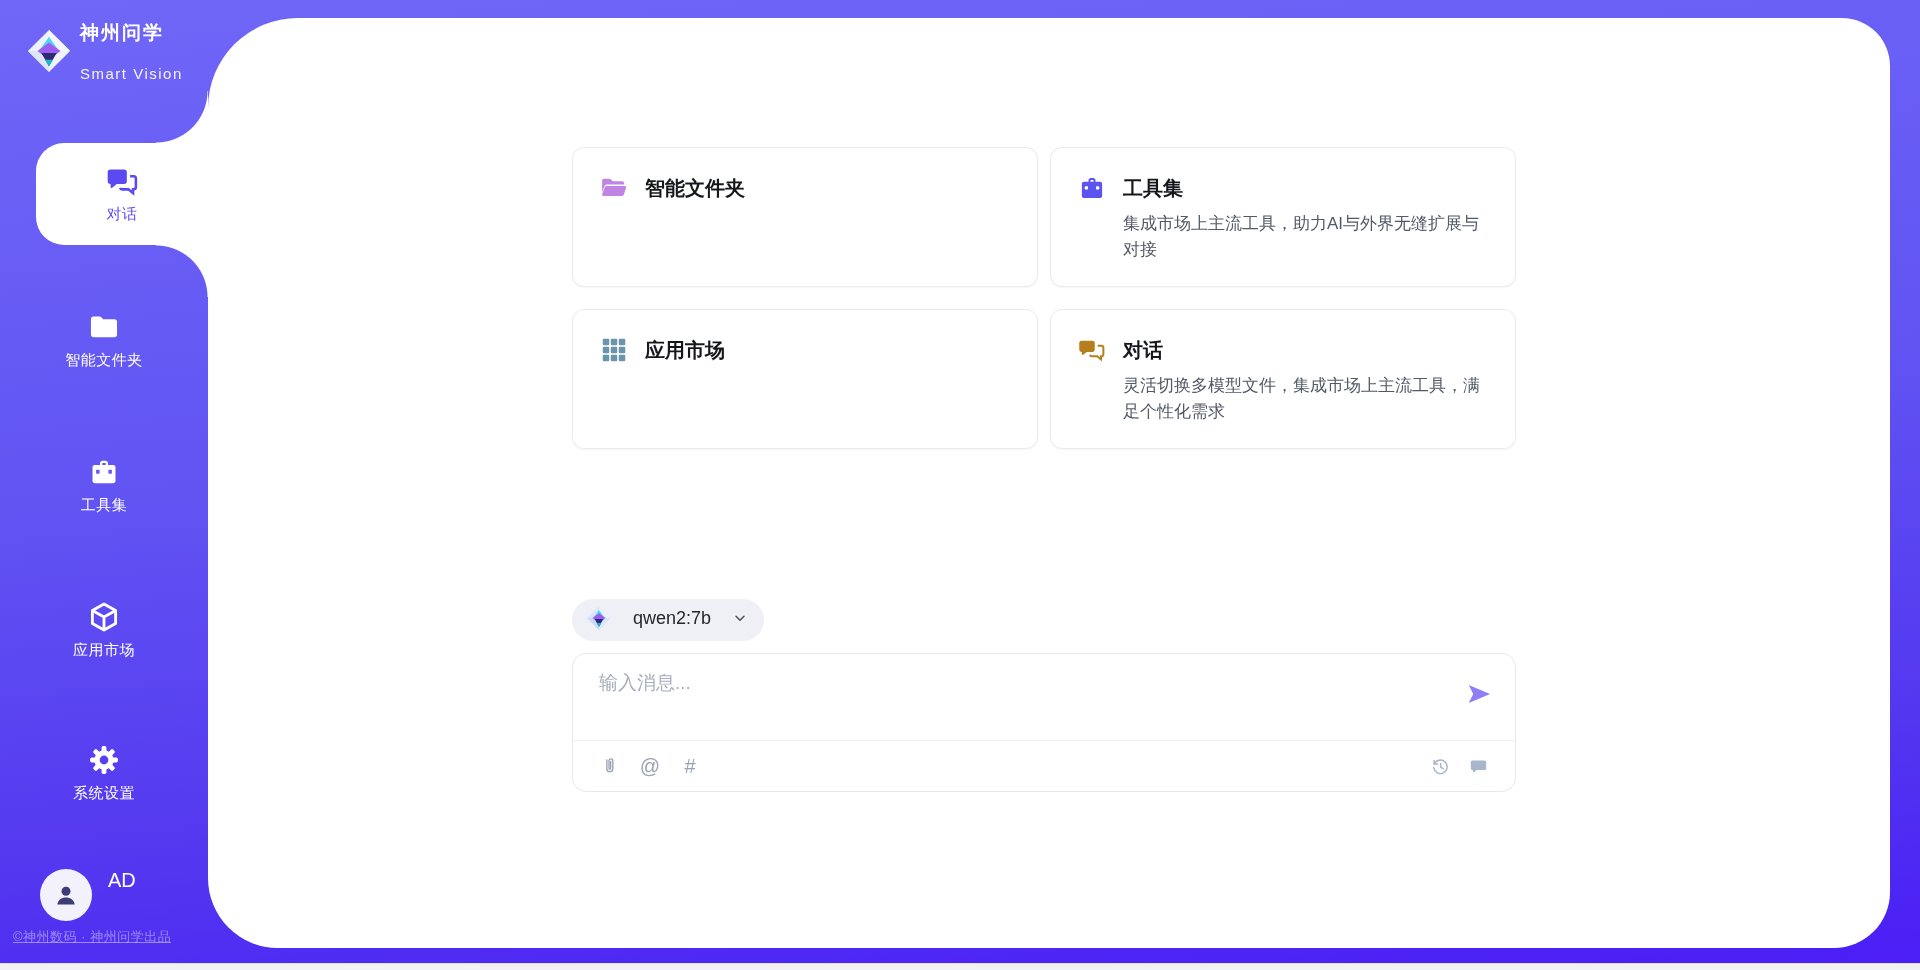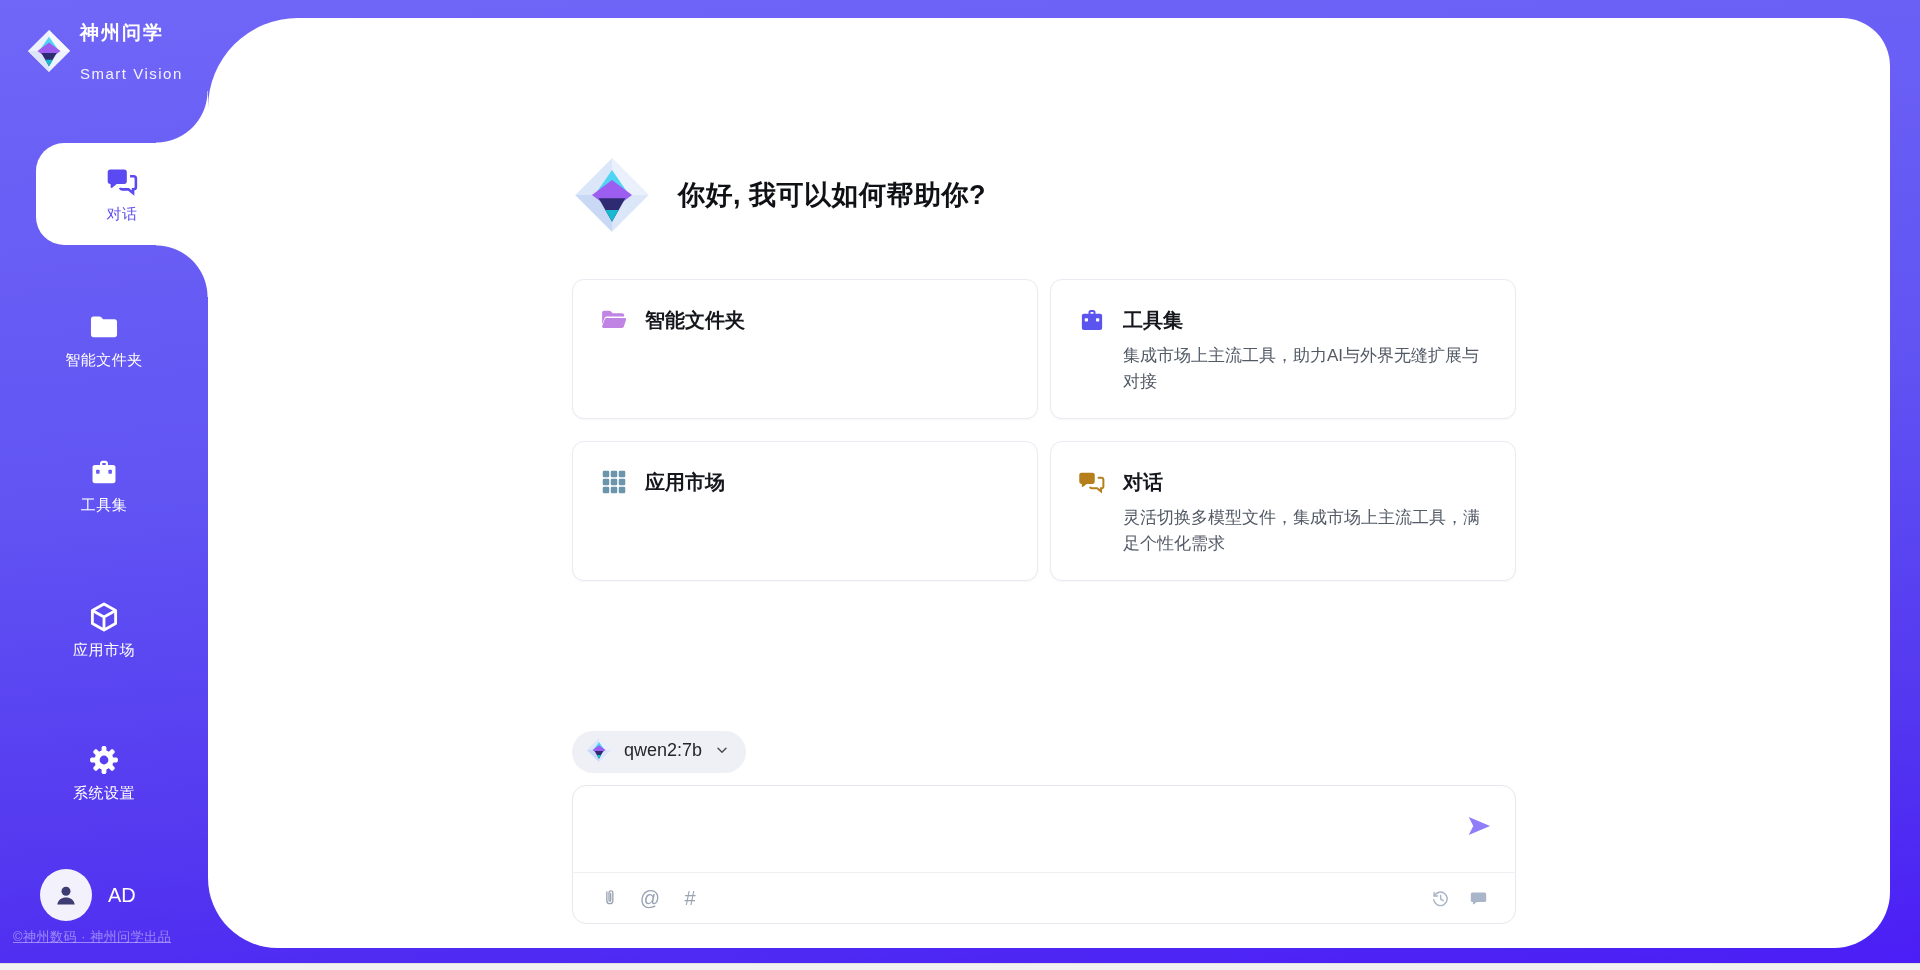--- a/index.html
+++ b/index.html
@@ -30,21 +30,21 @@
     padding:25px 26px 23px 26px; cursor:pointer;
     box-shadow:0 1px 2px rgba(16,24,40,.04);
   }
   .card-head { display:flex; align-items:center; gap:16px; }
   .card-icon { width:30px; height:30px; flex:0 0 auto; }
   .card-title { font-size:20px; font-weight:700; color:#15171c; }
   .card-desc { margin:8px 0 0 46px; font-size:17px; line-height:26px; color:#525a66; padding-right:6px; }
 
   
   .model-pill {
-    margin-top:150px; display:inline-flex; align-items:center; gap:12px;
+    margin-top:150px; display:inline-flex; align-items:center; gap:21px;
     height:42px; padding:0 16px 4px 14px; border-radius:21px;
     background:#eef0f5; cursor:pointer;
   }
   .model-pill .gem-small { width:26px; height:26px; }
   .model-name { font-size:18px; color:#24262b; }
   .chevron-down { width:16px; height:16px; color:#4a4d55; }
 
   
   .input-box {
     margin-top:12px; position:relative; height:139px;
@@ -83,47 +83,35 @@
   .nav-item.active {
     left:36px; width:172px; height:102px; top:143px;
     background:#fff; border-radius:28px 0 0 28px; color:#5b49f1;
   }
   .nav-item.active::before, .nav-item.active::after {
     content:""; position:absolute; right:0; width:52px; height:52px;
   }
   .nav-item.active::before { top:-52px; background:radial-gradient(circle 52px at 0 0, rgba(0,0,0,0) 51px, #fff 52px); }
   .nav-item.active::after  { bottom:-52px; background:radial-gradient(circle 52px at 0 100%, rgba(0,0,0,0) 51px, #fff 52px); }
 
-  .user-row { position:absolute; left:40px; top:869px; display:flex; align-items:center; gap:16px; cursor:pointer; }
+  .user-row { position:absolute; left:40px; top:869px; display:flex; gap:16px; cursor:pointer; }
   .avatar { width:52px; height:52px; border-radius:50%; background:#f3f1fb; display:flex; align-items:center; justify-content:center; }
   .avatar svg { width:30px; height:30px; }
   .user-name { font-size:20px; color:#fff; }
   .copyright { position:absolute; left:13px; top:928px; font-size:13px; color:rgba(255,255,255,.42); letter-spacing:.5px;text-decoration:underline; }
 
   
   .page-scrollbar { position:absolute; left:0; right:0; bottom:0; height:7px; background:#f2f2f2; border-top:1px solid #e0e0e0; }
 </style>
 </head>
 <body>
 
 <div class="main-panel">
   <div class="content">
 
-    <div class="greeting-row">
-      <svg class="gem" viewBox="0 0 48 48">
-        <polygon points="24,2 46,24 24,46 2,24" fill="#dbe6f9"></polygon>
-        <polygon points="24,2 46,24 24,24" fill="#eaf0fc"></polygon>
-        <polygon points="2,24 24,24 24,46" fill="#c9d9f5"></polygon>
-        <polygon points="24,9 33,22 15,22" fill="#4fd5f3"></polygon>
-        <polygon points="24,15 36,24 24,33 12,24" fill="#9c5ef0"></polygon>
-        <polygon points="16,26 32,26 24,40" fill="#2e2b72"></polygon>
-        <polygon points="20,33 28,33 24,40" fill="#19b8cf"></polygon>
-      </svg>
-      <div class="greeting-title">你好, 我可以如何帮助你?</div>
-    </div>
 
     <div class="cards-grid">
 
       <div class="feature-card">
         <div class="card-head">
           <svg class="card-icon" viewBox="0 0 24 24" fill="#c084e4">
             <path d="M2.5 6.1c0-.9.7-1.6 1.6-1.6h4.1c.4 0 .9.2 1.2.5l1.5 1.5h7.6c.9 0 1.6.7 1.6 1.6v1H6.4c-.9 0-1.7.5-2 1.4l-1.9 4.8V6.1z"></path>
             <path d="M6.6 10.3h14.1c.7 0 1.2.7 1 1.3l-1.8 5.6c-.2.7-.8 1.1-1.5 1.1H3.5c-.7 0-1.2-.7-1-1.3l2.1-5.6c.3-.7.9-1.1 2-1.1z"></path>
           </svg>
           <div class="card-title">智能文件夹</div>
@@ -182,20 +170,21 @@
         <polygon points="16,26 32,26 24,40" fill="#2e2b72"></polygon>
         <polygon points="20,33 28,33 24,40" fill="#19b8cf"></polygon>
       </svg>
       <span class="model-name">qwen2:7b</span>
       <svg class="chevron-down" viewBox="0 0 24 24">
         <path d="M6 9.5l6 6 6-6" fill="none" stroke="currentColor" stroke-width="2.2" stroke-linecap="round" stroke-linejoin="round"></path>
       </svg>
     </div>
 
     <div class="input-box">
+      <textarea class="message-textarea" placeholder="输入消息..." style=""></textarea>
 
       <svg class="send-btn" viewBox="0 0 24 24">
         <path d="M3.2 4.2L21.5 12 3.2 19.8l3.9-7.8z" fill="#8f7ef8"></path>
       </svg>
 
       <div class="input-divider"></div>
 
       <div class="tools-left">
         <div class="tool-btn">
           <svg viewBox="0 0 24 24" width="20" height="20" fill="none" stroke="#99a3b3" stroke-width="1.6" stroke-linecap="round">

